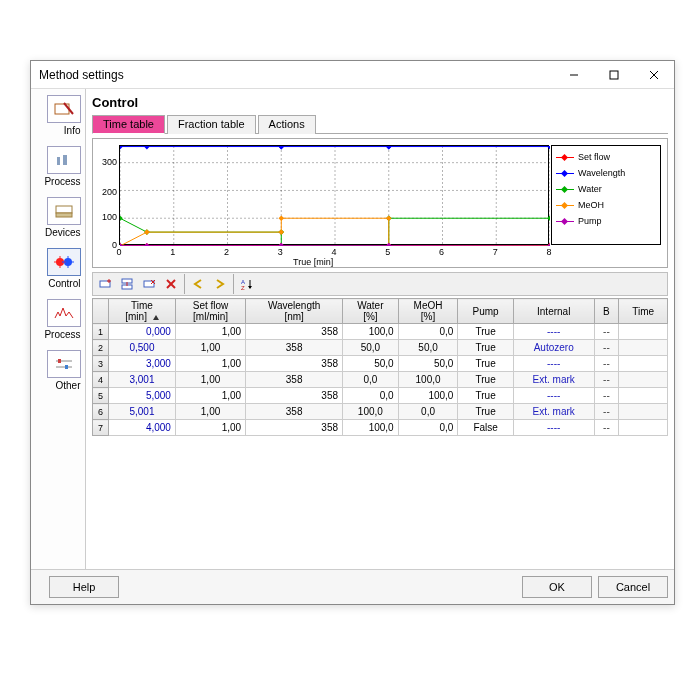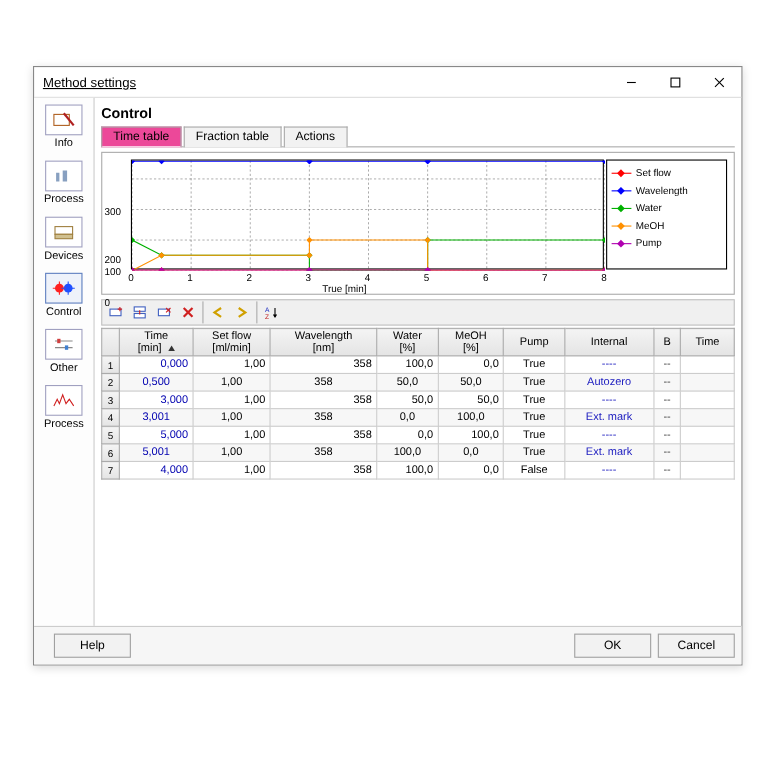--- a/index.html
+++ b/index.html
@@ -20,42 +20,42 @@
     display: flex; flex-direction: column;
     box-shadow: 0 2px 8px rgba(0,0,0,0.15);
   }
   .titlebar {
     height: 28px;
     display: flex; align-items: center;
     padding: 0 0 0 8px;
     border-bottom: 1px solid #ddd;
     font-size: 12px;
   }
-  .titlebar .title { flex: 1; text-decoration: underline; }
+  .titlebar .title { flex: 1; }
   .win-btn {
     width: 40px; height: 28px;
     display: flex; align-items: center; justify-content: center;
   }
   .win-btn svg { display: block; }
   .body {
     flex: 1;
     display: flex;
   }
   .leftbar {
     width: 55px;
     border-right: 1px solid #ccc;
     background: #fdfdfd;
     display: flex; flex-direction: column;
     align-items: center;
     padding-top: 4px;
     gap: 4px;
   }
   .navitem {
     width: 45px;
-    display: flex; flex-direction: column; align-items: center;
+    display: flex; flex-direction: column; align-items: flex-end;
     padding: 2px 0 4px 0;
     cursor: pointer;
   }
   .navitem .iconbox {
     width: 34px; height: 28px;
     border: 1px solid #a0a0c0;
     background: #fff;
     display: flex; align-items: center; justify-content: center;
   }
   .navitem.sel .iconbox { border: 1px solid #6080c0; background: #eef2fa; }
@@ -88,21 +88,21 @@
     background: #fff;
     height: 130px;
     position: relative;
   }
   .plotarea {
     position: absolute;
     left: 26px; top: 6px;
     width: 430px; height: 100px;
     border: 1px solid #000;
   }
-  .ytick { position: absolute; left: 2px; width: 22px; font-size: 9px; transform: translateY(-50%); margin-top: 30px; }
+  .ytick { position: absolute; left: 2px; width: 22px; text-align: right; font-size: 9px; transform: translateY(-50%); }
   .xtick { position: absolute; top: 108px; font-size: 9px; transform: translateX(-50%); }
   .xlabel { position: absolute; left: 200px; top: 118px; font-size: 9px; }
   .legend {
     position: absolute;
     right: 6px; top: 6px;
     width: 110px; height: 100px;
     border: 1px solid #000;
     background: #fff;
     font-size: 9px;
     padding: 3px 4px;
@@ -248,35 +248,35 @@
                 <line x1="15" y1="3" x2="15" y2="15"></line>
                 <line x1="9" y1="9" x2="21" y2="9"></line>
               </g>
           </svg>
         </div>
         <span class="nlabel">Control</span>
       </div>
       <div class="navitem">
         <div class="iconbox">
           <svg width="22" height="18">
+              <polyline points="2,14 5,8 7,12 10,4 13,12 16,8 20,14" fill="none" stroke="#d02020"></polyline>
+            </svg>
+        </div>
+        <span class="nlabel">Process</span>
+      </div>
+      <div class="navitem">
+        <div class="iconbox">
+          <svg width="22" height="18">
               <line x1="3" y1="6" x2="19" y2="6" stroke="#888"></line>
               <rect x="5" y="4" width="3" height="4" fill="#d04040"></rect>
               <line x1="3" y1="12" x2="19" y2="12" stroke="#888"></line>
               <rect x="12" y="10" width="3" height="4" fill="#4080d0"></rect>
             </svg>
         </div>
         <span class="nlabel">Other</span>
-      </div>
-      <div class="navitem">
-        <div class="iconbox">
-          <svg width="22" height="18">
-              <polyline points="2,14 5,8 7,12 10,4 13,12 16,8 20,14" fill="none" stroke="#d02020"></polyline>
-            </svg>
-        </div>
-        <span class="nlabel">Process</span>
       </div>
     </div>
 
     <div class="main">
       <div class="section-title">Control</div>
 
       <div class="tabs">
         <div class="tab active">Time table</div>
         <div class="tab">Fraction table</div>
         <div class="tab">Actions</div>
@@ -370,21 +370,21 @@
             </div>
             <div class="legrow">
               <span class="legline" style="border-top-color: rgb(176, 0, 176); --c: #b000b0; position: relative;">
                 <span style="position:absolute;left:6px;top:-3px;width:5px;height:5px;background:#b000b0;transform:rotate(45deg)"></span>
               </span>
               <span>Pump</span>
             </div>
           </div>
       <div class="ytick" style="top: 106px;">0</div>
           <div class="ytick" style="top: 78.2222px;">100</div>
-          <div class="ytick" style="top: 67px;">200</div>
+          <div class="ytick" style="top: 53px;">200</div>
           <div class="ytick" style="top: 22.6667px;">300</div>
           <div class="xtick" style="left: 26px;">0</div>
           <div class="xtick" style="left: 79.75px;">1</div>
           <div class="xtick" style="left: 133.5px;">2</div>
           <div class="xtick" style="left: 187.25px;">3</div>
           <div class="xtick" style="left: 241px;">4</div>
           <div class="xtick" style="left: 294.75px;">5</div>
           <div class="xtick" style="left: 348.5px;">6</div>
           <div class="xtick" style="left: 402.25px;">7</div>
           <div class="xtick" style="left: 456px;">8</div>

